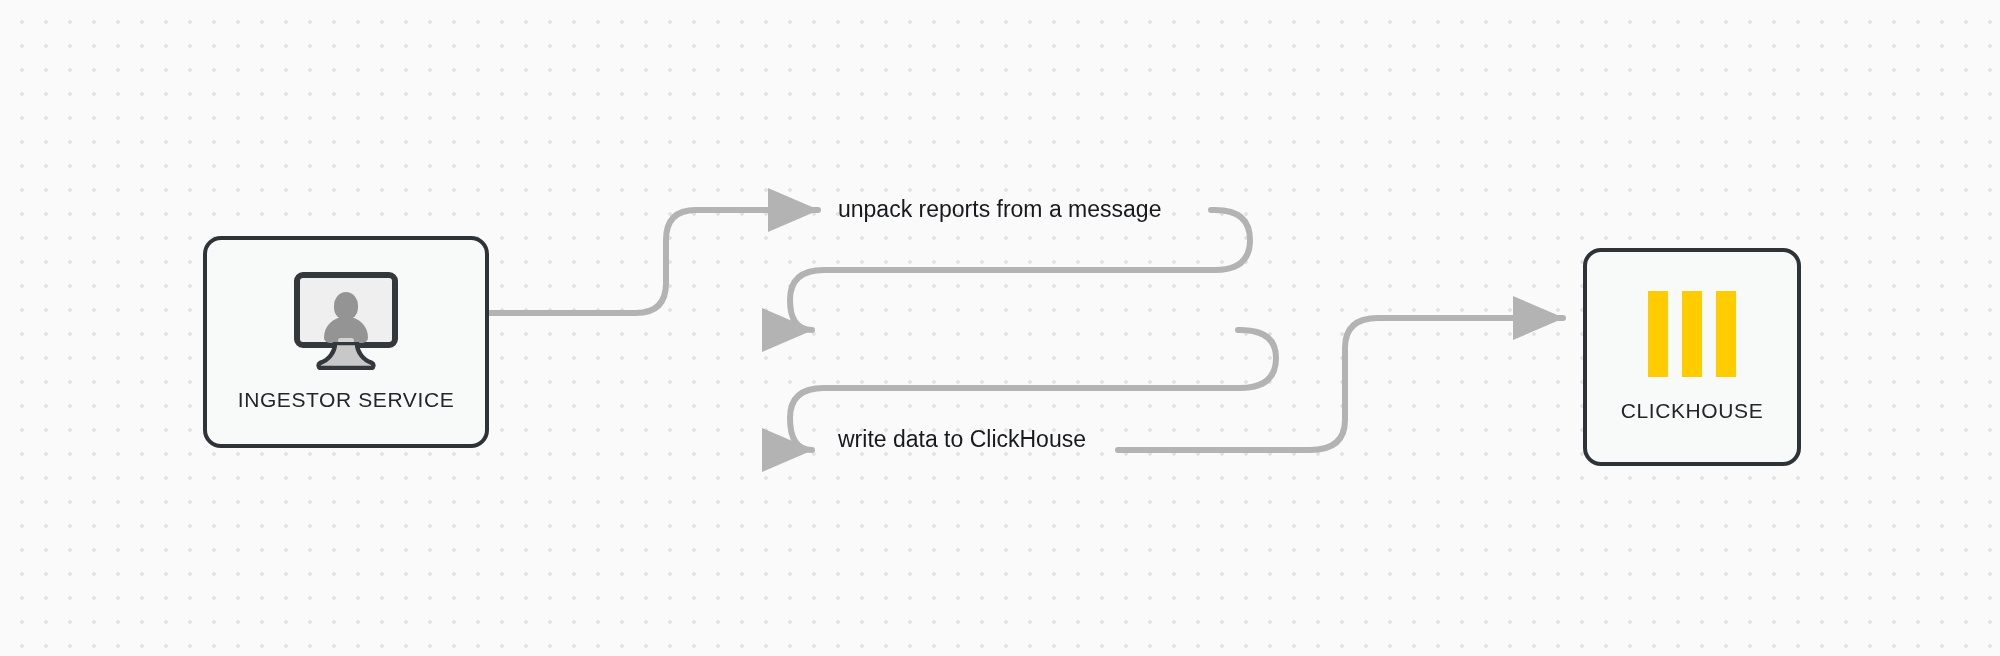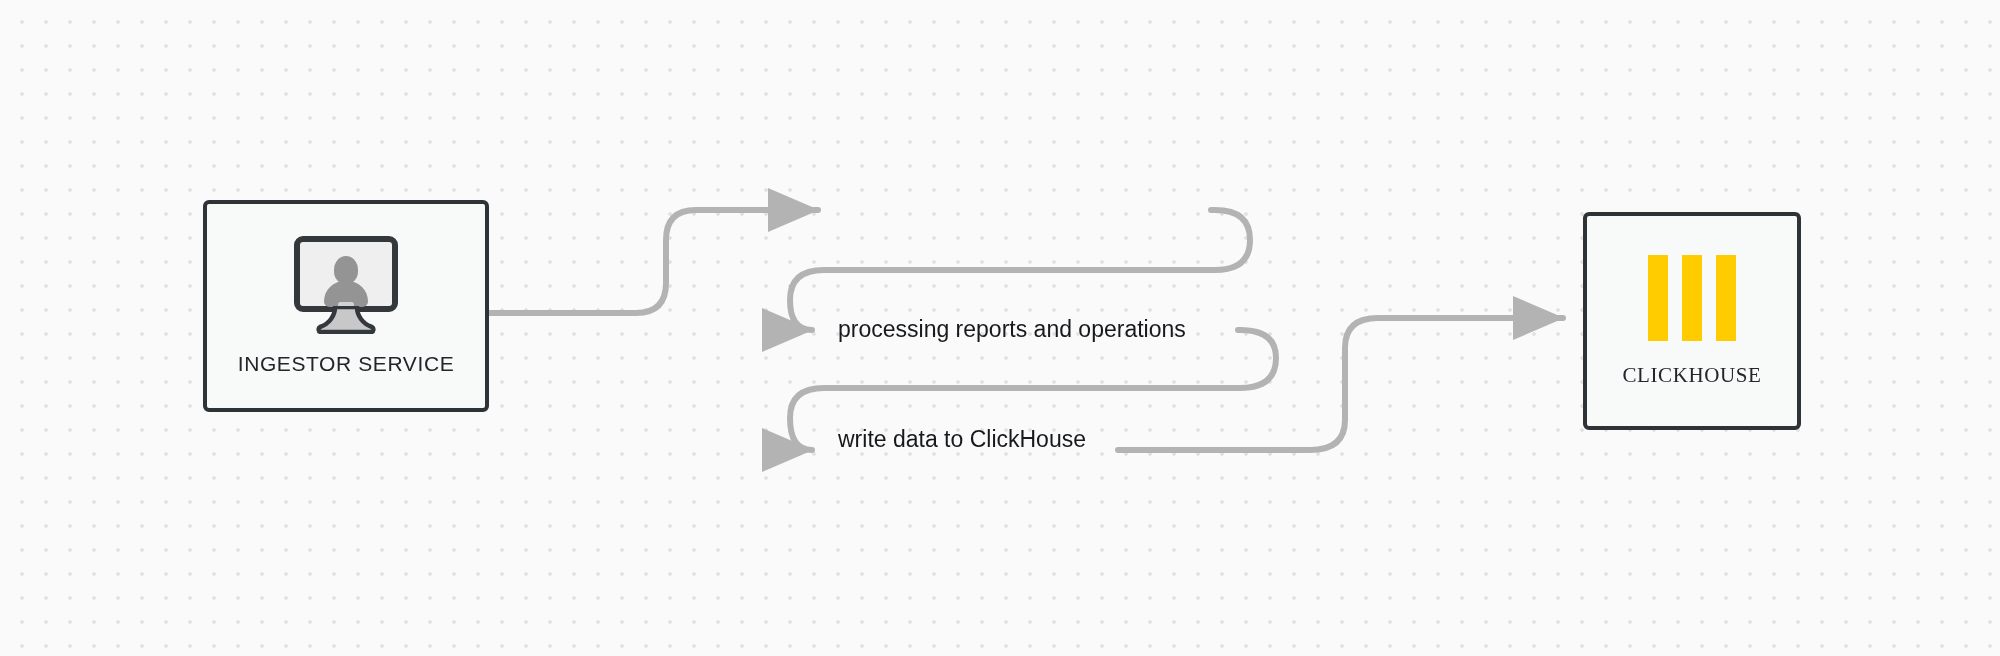--- a/index.html
+++ b/index.html
@@ -27,25 +27,26 @@
     top: 0;
     width: 2000px;
     height: 656px;
     pointer-events: none;
   }
   .node {
     position: absolute;
     box-sizing: border-box;
     background: #F8F9F9;
     border: 4px solid #2E3338;
-    border-radius: 6px;
+    border-radius: 18px;
     display: flex;
     flex-direction: column;
     align-items: center;
     justify-content: center;
+    margin-top: 36px;
   }
   .node-label {
     font-size: 21px;
     letter-spacing: 0.6px;
     color: #22262B;
     text-transform: uppercase;
     white-space: nowrap;
   }
   #node-ingestor {
     left: 203px;
@@ -57,21 +58,20 @@
     margin-top: 18px;
   }
   #node-clickhouse {
     left: 1583px;
     top: 212px;
     width: 218px;
     height: 218px;
   }
   #node-clickhouse .node-label {
     margin-top: 22px;
-    font-family: Liberation Serif, serif;
   }
   .icon-monitor {
     width: 112px;
     height: 98px;
     position: relative;
   }
   .mon-screen {
     position: absolute;
     left: 4px;
     top: 0;
@@ -182,16 +182,16 @@
 
   <div class="node" id="node-clickhouse">
     <div class="ch-bars">
       <div class="ch-bar"></div>
       <div class="ch-bar"></div>
       <div class="ch-bar"></div>
     </div>
     <div class="node-label">CLICKHOUSE</div>
   </div>
 
-  <div class="edge-label" id="label-processing">processing reports and operations</div>
+  <div class="edge-label" id="label-unpack">unpack reports from a message</div>
   <div class="edge-label" id="label-write">write data to ClickHouse</div>
 
 </div>
 
 </body></html>

